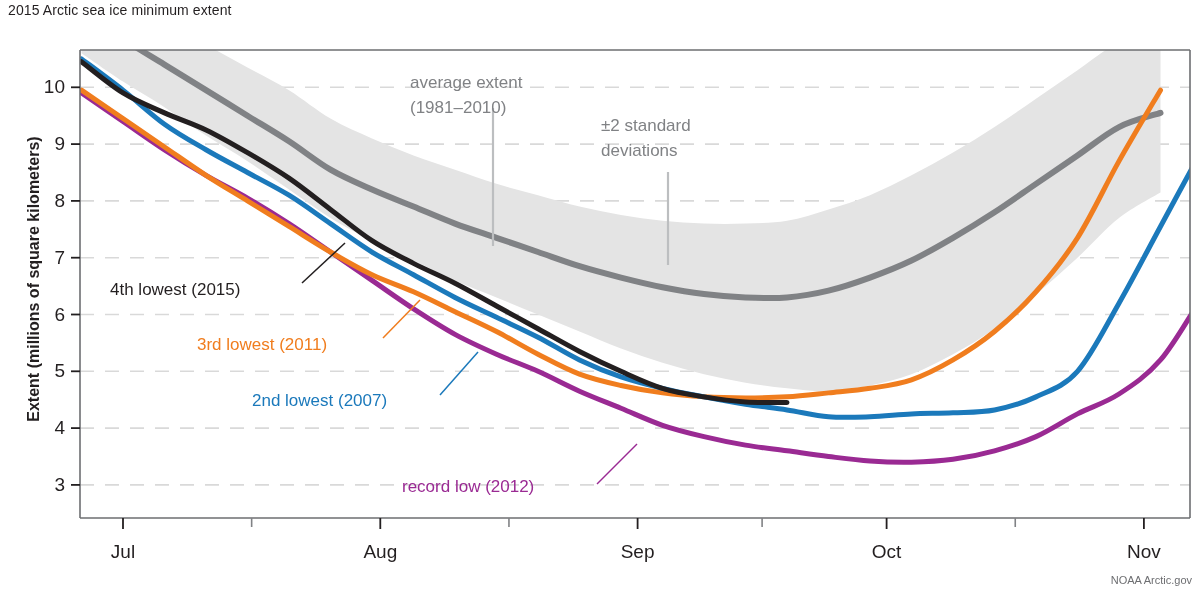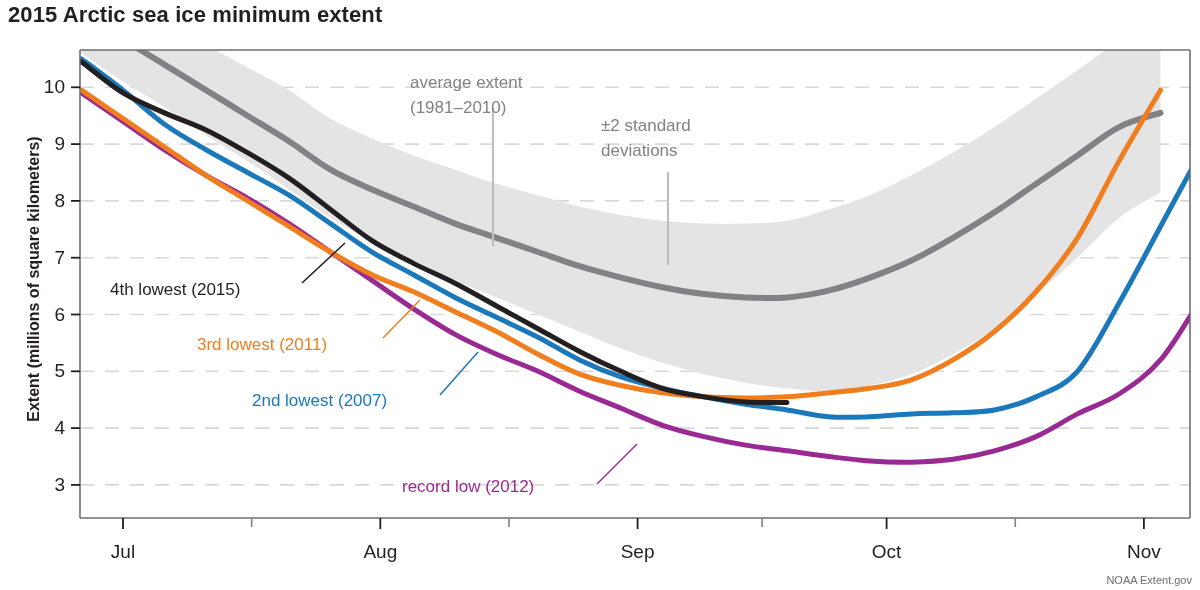--- a/index.html
+++ b/index.html
@@ -4,21 +4,21 @@
 <style>
   html,body{margin:0;padding:0;}
   body{
     width:1200px;height:590px;background:#ffffff;
     font-family:"Liberation Sans", sans-serif;
     color:#231f20;overflow:hidden;position:relative;
   }
   #chart-root{position:absolute;inset:0;}
   .title{
     position:absolute;left:8px;top:2px;
-    font-size:22px;font-weight:700;color:#231f20;letter-spacing:.1px;
+    font-size:14px;font-weight:400;color:#231f20;letter-spacing:.1px;
     white-space:nowrap;
   }
   .ylabel{
     position:absolute;
     left:-186px;top:270px;width:440px;
     transform:rotate(-90deg);transform-origin:50% 50%;
     text-align:center;
     font-size:16px;font-weight:bold;color:#231f20;
   }
   .credit{
@@ -36,21 +36,21 @@
   .ann-purple{fill:#9a2a93;}
   .ann-gray{fill:#808285;}
 </style>
 </head>
 <body>
 
 <div id="chart-root">
 
   <div class="title">2015 Arctic sea ice minimum extent</div>
   <div class="ylabel">Extent (millions of square kilometers)</div>
-  <div class="credit">NOAA Extent.gov</div>
+  <div class="credit">NOAA Arctic.gov</div>
 
   <svg width="1200" height="590">
     <g id="gridlines">
         <line x1="80" x2="1190" y1="484.9" y2="484.9" stroke="#d9d9d9" stroke-width="1.6" stroke-dasharray="14 11"></line>
         <line x1="80" x2="1190" y1="428.09999999999997" y2="428.09999999999997" stroke="#d9d9d9" stroke-width="1.6" stroke-dasharray="14 11"></line>
         <line x1="80" x2="1190" y1="371.3" y2="371.3" stroke="#d9d9d9" stroke-width="1.6" stroke-dasharray="14 11"></line>
         <line x1="80" x2="1190" y1="314.5" y2="314.5" stroke="#d9d9d9" stroke-width="1.6" stroke-dasharray="14 11"></line>
         <line x1="80" x2="1190" y1="257.7" y2="257.7" stroke="#d9d9d9" stroke-width="1.6" stroke-dasharray="14 11"></line>
         <line x1="80" x2="1190" y1="200.89999999999998" y2="200.89999999999998" stroke="#d9d9d9" stroke-width="1.6" stroke-dasharray="14 11"></line>
         <line x1="80" x2="1190" y1="144.1" y2="144.1" stroke="#d9d9d9" stroke-width="1.6" stroke-dasharray="14 11"></line>

